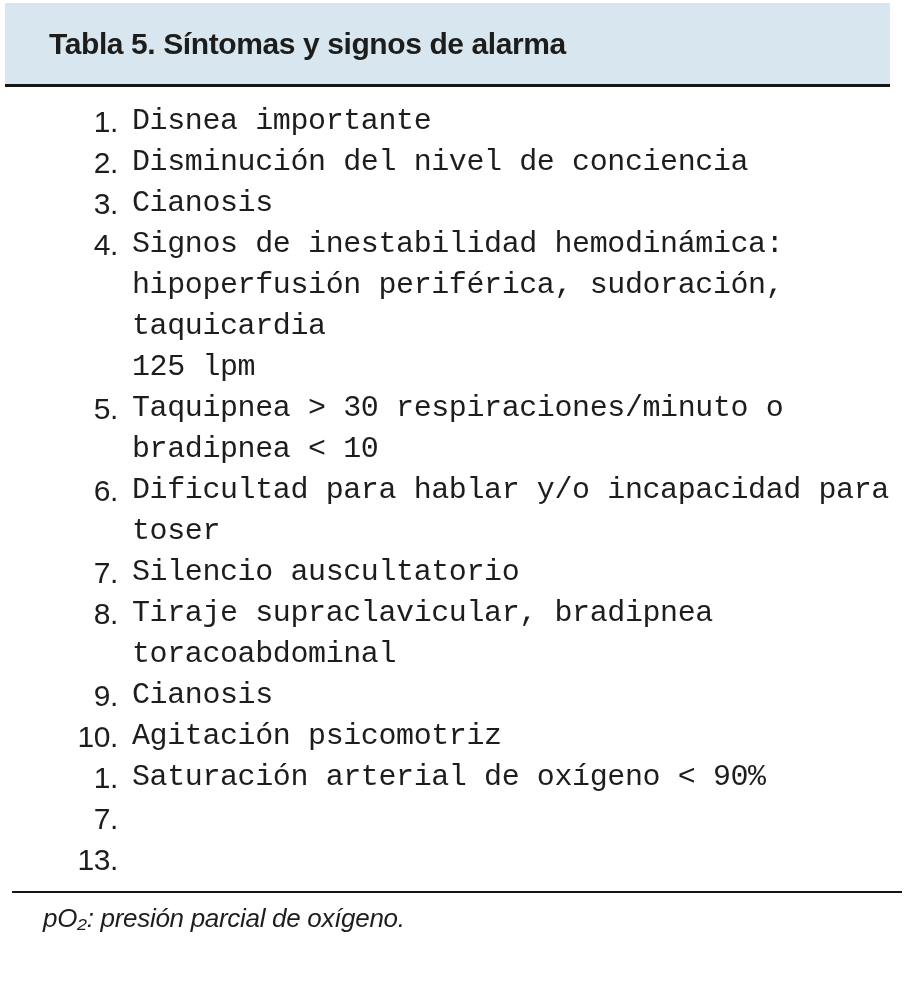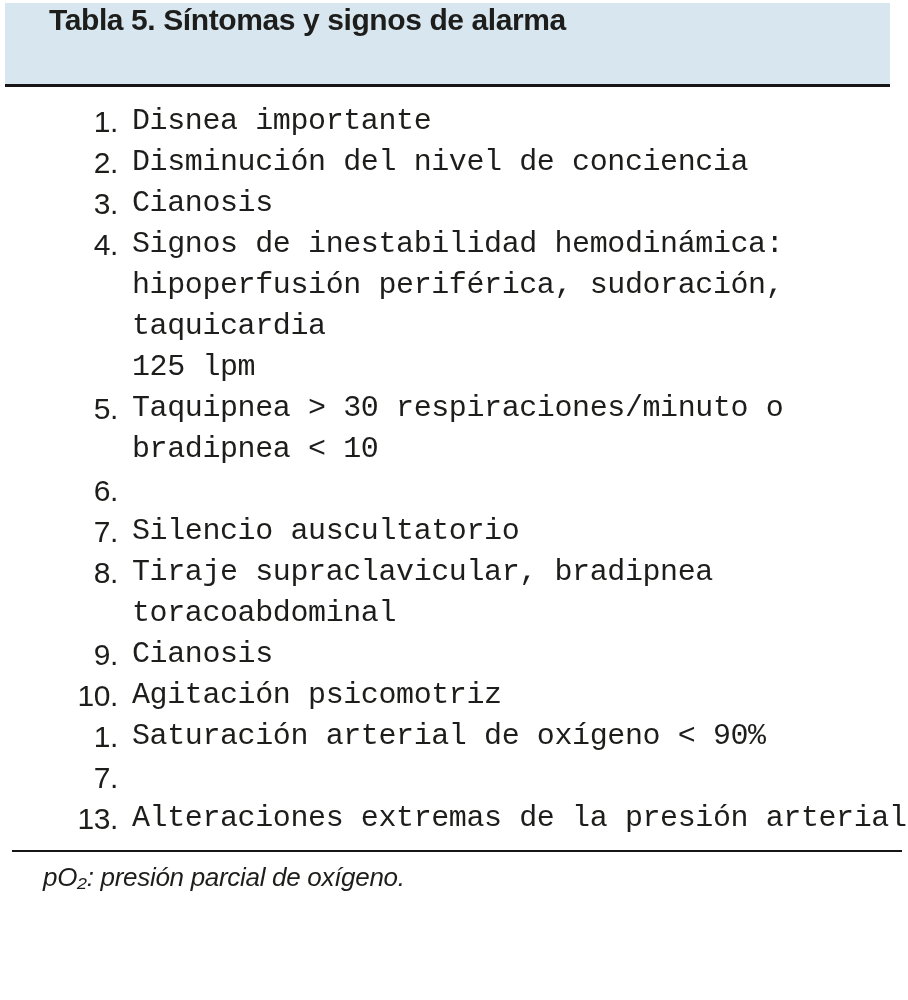--- a/index.html
+++ b/index.html
@@ -12,21 +12,21 @@
     width:908px;height:1000px;background:#ffffff;
     font-family:"Liberation Sans","DejaVu Sans",sans-serif;
     color:var(--text);
     overflow:hidden;
   }
   .page{width:908px;height:1000px;position:relative;}
   .header{
     margin:3px 0 0 5px;width:885px;height:81px;
     background:var(--header-bg);
     border-bottom:3px solid var(--rule);
-    display:flex;align-items:flex-start;box-sizing:content-box;
+    display:flex;align-items:center;box-sizing:content-box;
   }
   .title{
     margin:0;padding-left:44px;
     font-size:30px;font-weight:bold;letter-spacing:-0.4px;
   }
   .items{
     list-style:none;margin:14px 0 0 0;padding:0 0 0 40px;
     font-size:30px;line-height:41px;letter-spacing:-0.4px;
   }
   .item{display:flex;}
@@ -70,20 +70,21 @@
 hipoperfusión periférica, sudoración, taquicardia
 125 lpm</span>
     </li>
     <li class="item">
       <span class="num">5.</span>
       <span class="txt">Taquipnea &gt; 30 respiraciones/minuto o
 bradipnea &lt; 10</span>
     </li>
     <li class="item">
       <span class="num">6.</span>
+      <span class="txt">Dificultad para hablar y/o incapacidad para toser</span>
     </li>
     <li class="item">
       <span class="num">7.</span>
       <span class="txt">Silencio auscultatorio</span>
     </li>
     <li class="item">
       <span class="num">8.</span>
       <span class="txt">Tiraje supraclavicular, bradipnea
 toracoabdominal</span>
     </li>
@@ -97,21 +98,20 @@
     </li>
     <li class="item">
       <span class="num">1.</span>
       <span class="txt">Saturación arterial de oxígeno &lt; 90%</span>
     </li>
     <li class="item">
       <span class="num">7.</span>
     </li>
     <li class="item">
       <span class="num">13.</span>
-      <span class="txt">Alteraciones extremas de la presión arterial</span>
     </li>
   </ol>
 
   <div class="foot-rule"></div>
 
   <p class="footnote">pO₂: presión parcial de oxígeno.</p>
 
 </div>
 
 </body></html>

